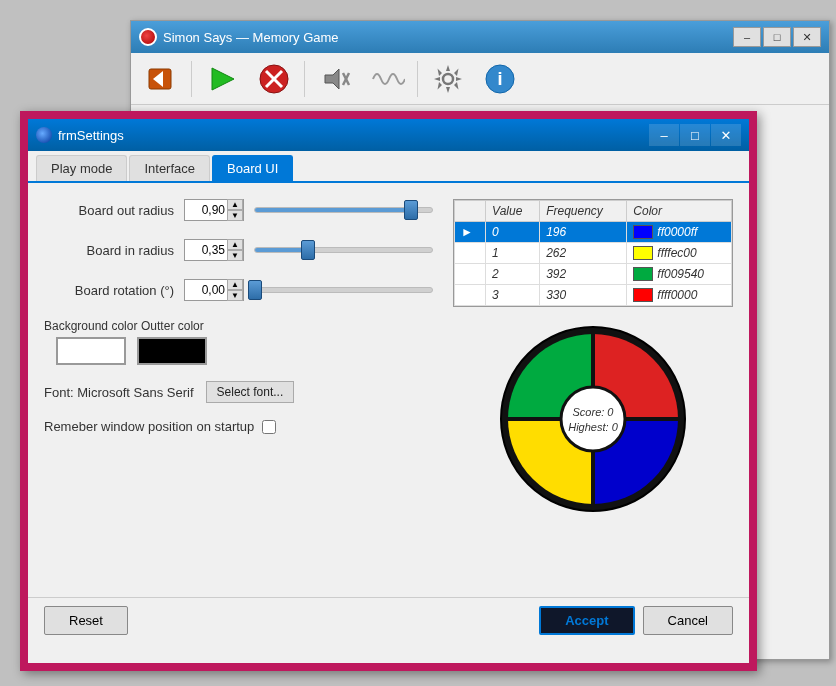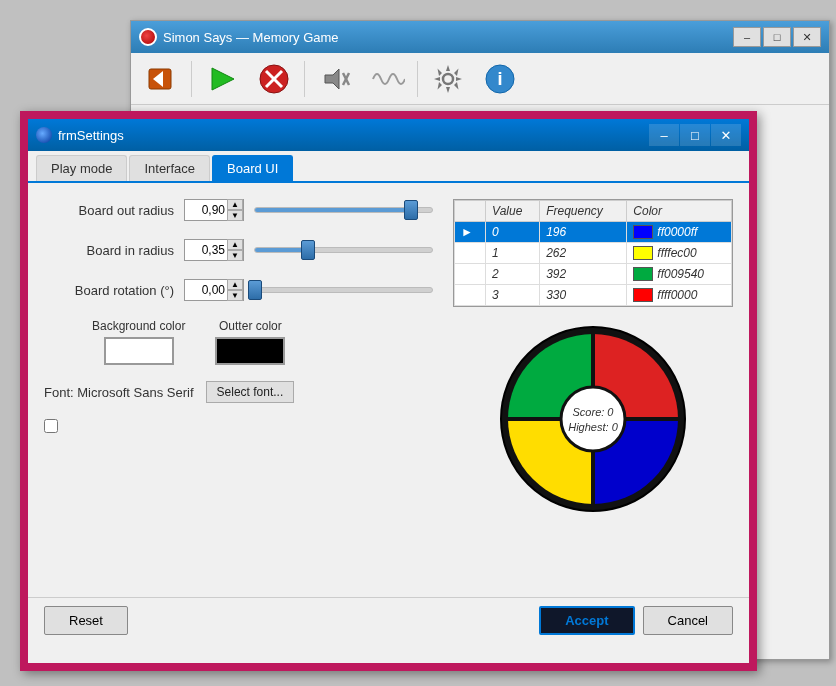--- a/index.html
+++ b/index.html
@@ -215,25 +215,23 @@
       width: 14px; height: 20px;
       background: linear-gradient(to bottom, #5b9bd5, #2d6da8);
       border: 1px solid #1a4a7a;
       border-radius: 2px;
       cursor: pointer;
     }
 
     
     .colors-row {
       display: flex;
-      gap: 30px;
       margin-top: 10px;
       margin-bottom: 16px;
       align-items: flex-end;
-      margin-left: 48px;
     }
     .color-group {
       display: flex;
       flex-direction: column;
       align-items: center;
       gap: 4px;
     }
     .color-label {
       font-size: 12px;
       color: #333;
@@ -487,20 +485,21 @@
           <div class="color-swatch black"></div>
         </div>
       </div>
 
       <div class="font-row">
         <span class="font-label">Font: Microsoft Sans Serif</span>
         <button class="font-btn">Select font...</button>
       </div>
 
       <div class="checkbox-row">
+        <span class="checkbox-label">Remeber window position on startup</span>
         <input type="checkbox" style="">
       </div>
     </div>
 
     <div class="right-panel">
 
       <div class="color-table-wrapper">
         <table class="color-table">
           <thead>
             <tr>

